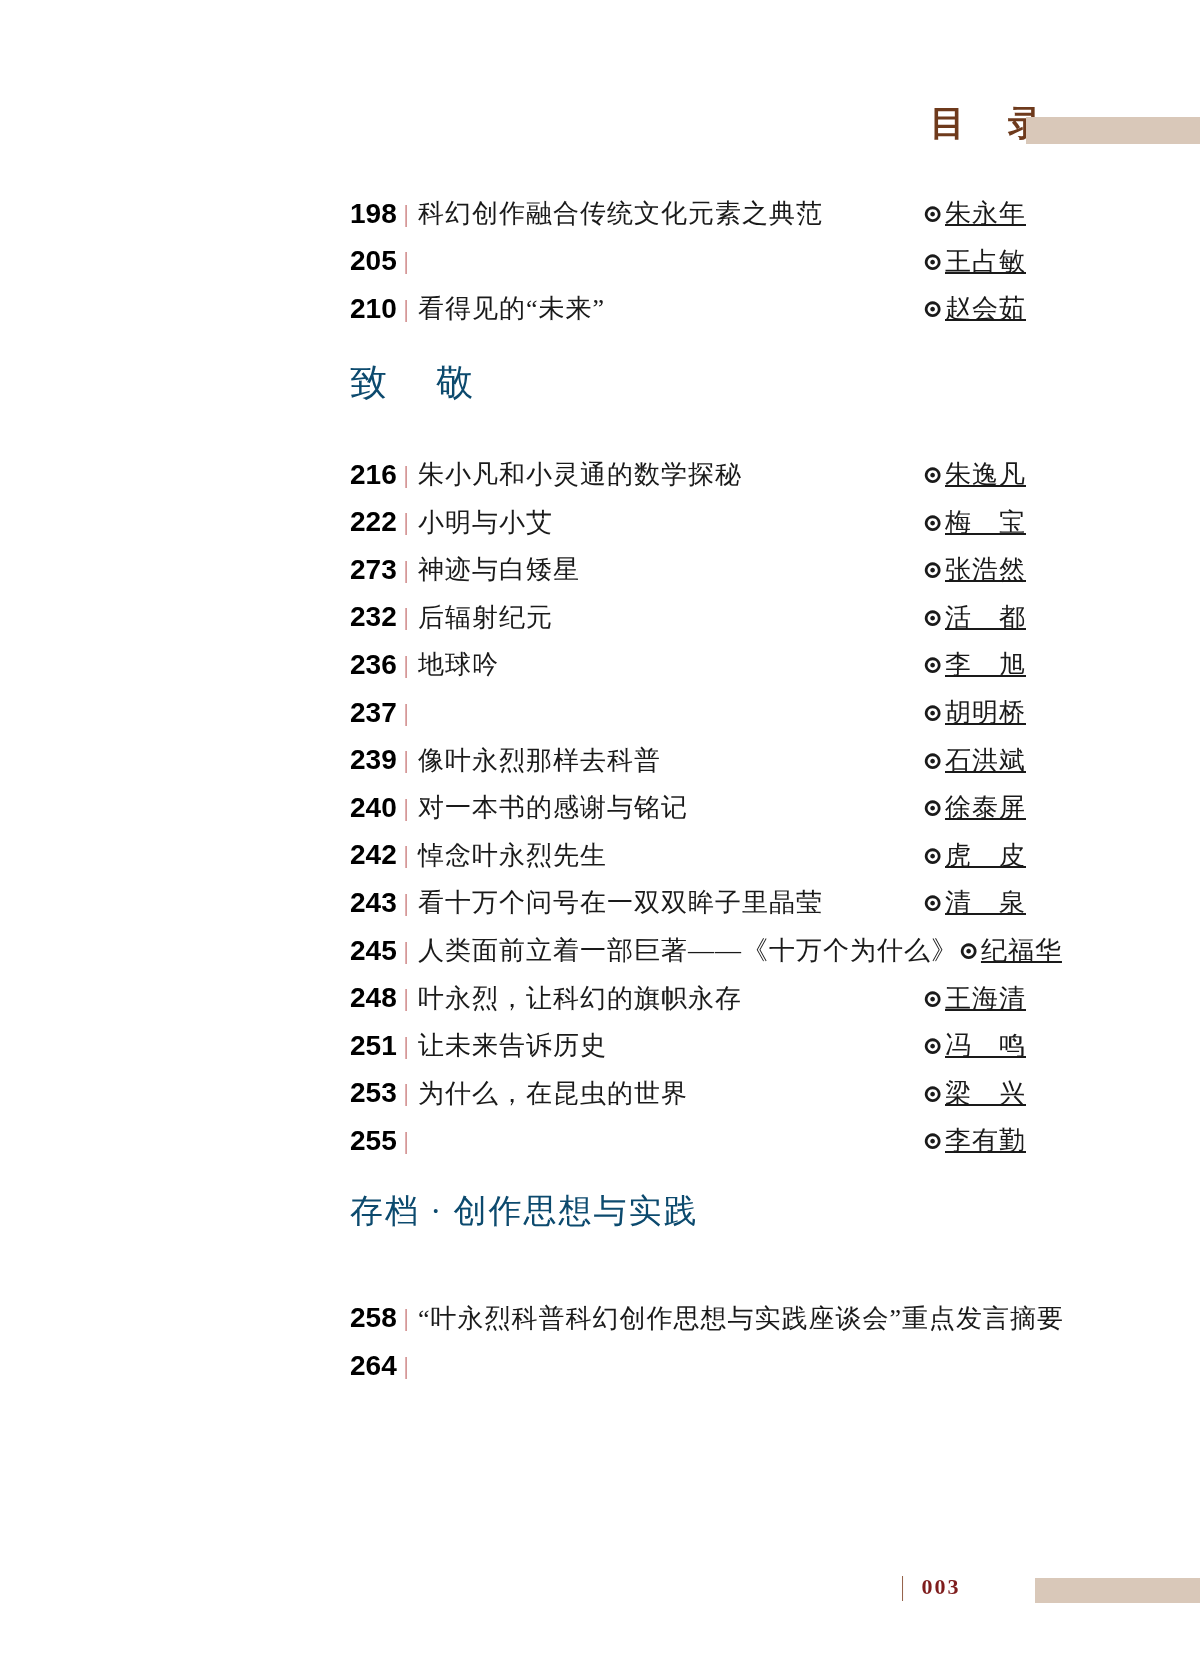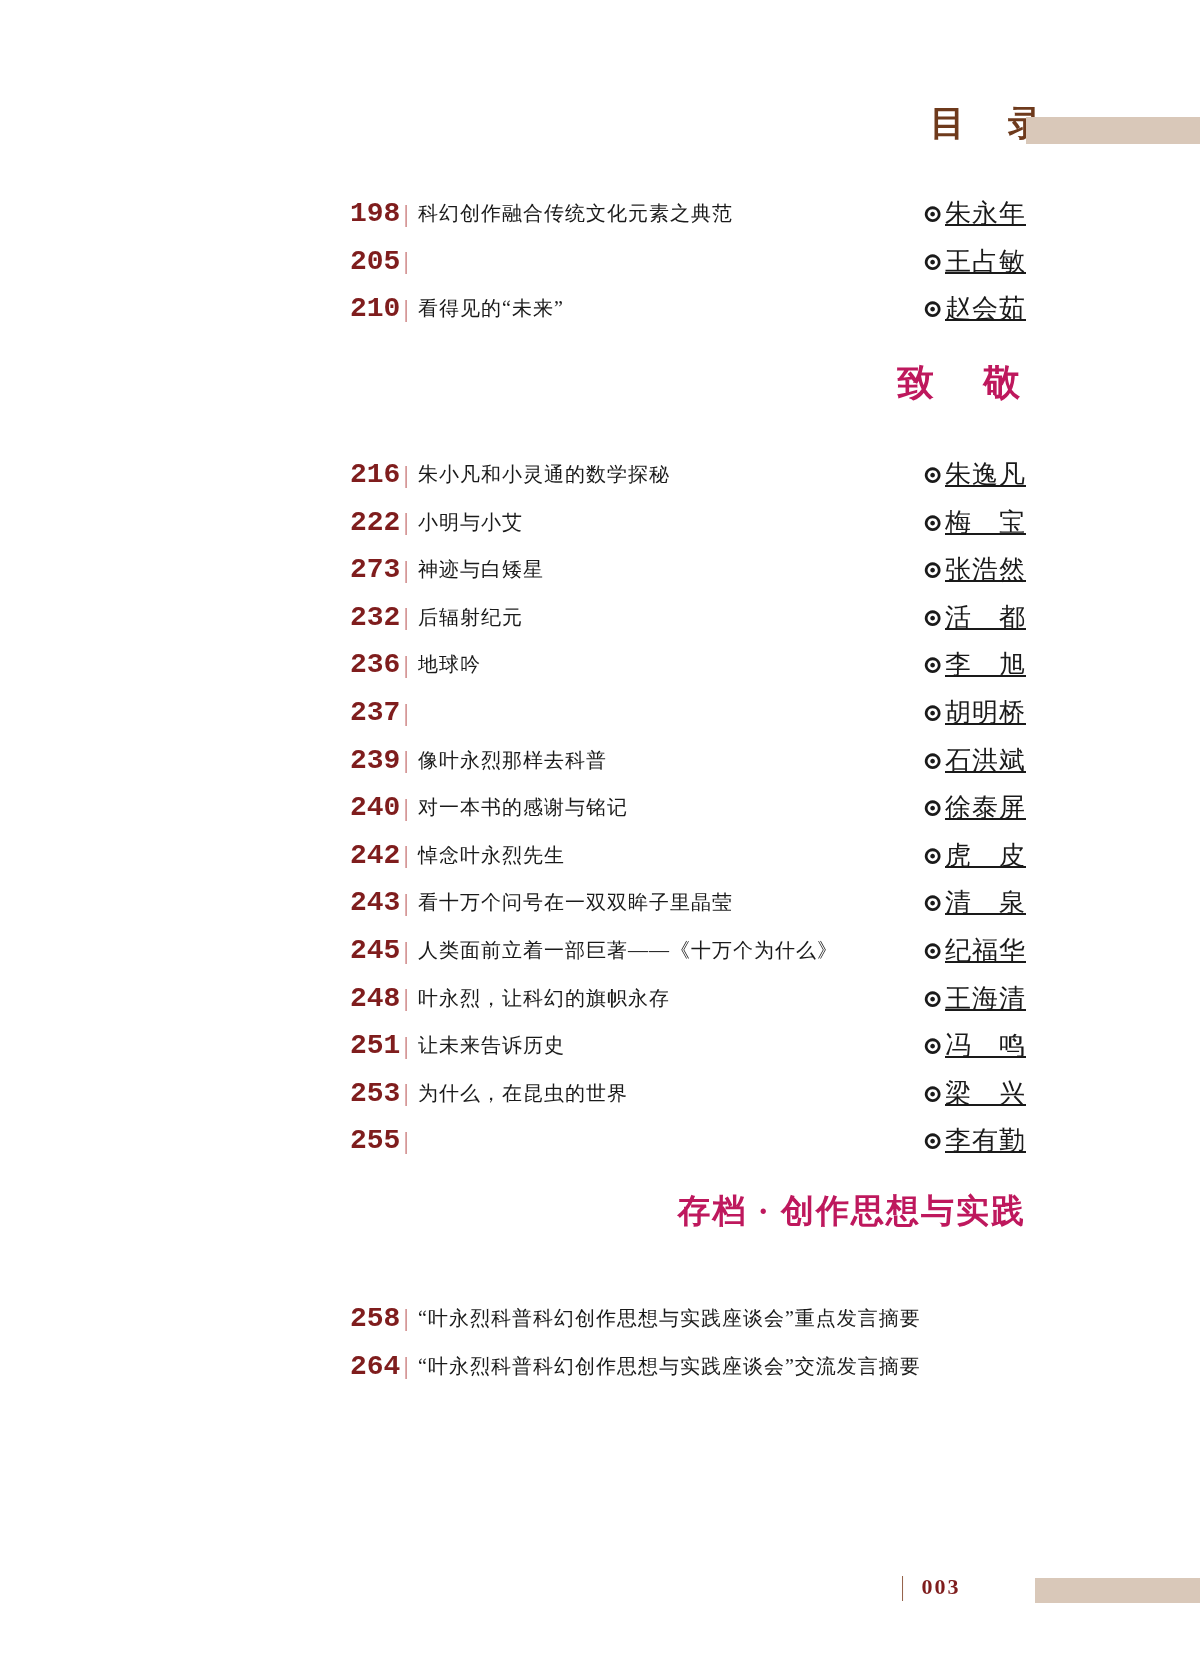--- a/index.html
+++ b/index.html
@@ -33,52 +33,52 @@
     width:676px;
   }
   .toc-row {
     display:flex; align-items:center;
     height:47.6px;
     white-space:nowrap;
   }
   .row-num {
     width:44px; flex:0 0 auto;
     font-size:28px; font-weight:bold;
-    color:#7f1d1d;
+    color:#000000;
     text-align:right;
-    font-family:Liberation Mono, monospace;
+    font-family:Liberation Sans, sans-serif;
   }
   .row-sep {
     flex:0 0 auto;
     width:24px; text-align:center;
     font-size:26px; color:#a31c1c;
     transform:scaleX(.6);
   }
   .row-title {
     flex:0 1 auto;
-    font-size:20px;
+    font-size:26px;
     letter-spacing:1px;
     overflow:visible;
   }
   .row-author {
     margin-left:auto; flex:0 0 auto;
     display:flex; align-items:center;
     font-size:26px;
   }
   .author-marker {
     font-size:25px; margin-right:2px;
     font-weight:bold;
   }
   .author-name { letter-spacing:1px;text-decoration:underline; }
 
   
   .section-heading {
-    text-align:right;
-    font-weight:bold;
-    color:#be185d;
+    text-align:left;
+    font-weight:normal;
+    color:#0c4a6e;
     line-height:44px;
     white-space:nowrap;
   }
   .section-heading.h-1 { font-size:37px; letter-spacing:6px; margin:28px 0 46px 0; }
   .section-heading.h-2 { font-size:33px; letter-spacing:2px; margin:24px 0 62px 0; }
 
   
   .footer-area {
     position:absolute; top:1571px; left:900px;
     display:flex; align-items:center;
@@ -270,21 +270,20 @@
       <div class="section-heading h-2">存档 · 创作思想与实践</div>
       <div class="toc-row">
       <span class="row-num">258</span>
       <span class="row-sep">|</span>
       <span class="row-title">“叶永烈科普科幻创作思想与实践座谈会”重点发言摘要</span>
 
     </div>
       <div class="toc-row">
       <span class="row-num">264</span>
       <span class="row-sep">|</span>
-      <span class="row-title">“叶永烈科普科幻创作思想与实践座谈会”交流发言摘要</span>
 
     </div>
     </div>
 
   <div class="footer-area">
     <span class="footer-sep">|</span>
     <span class="footer-num">003</span>
   </div>
   <div class="footer-bar"></div>
 

